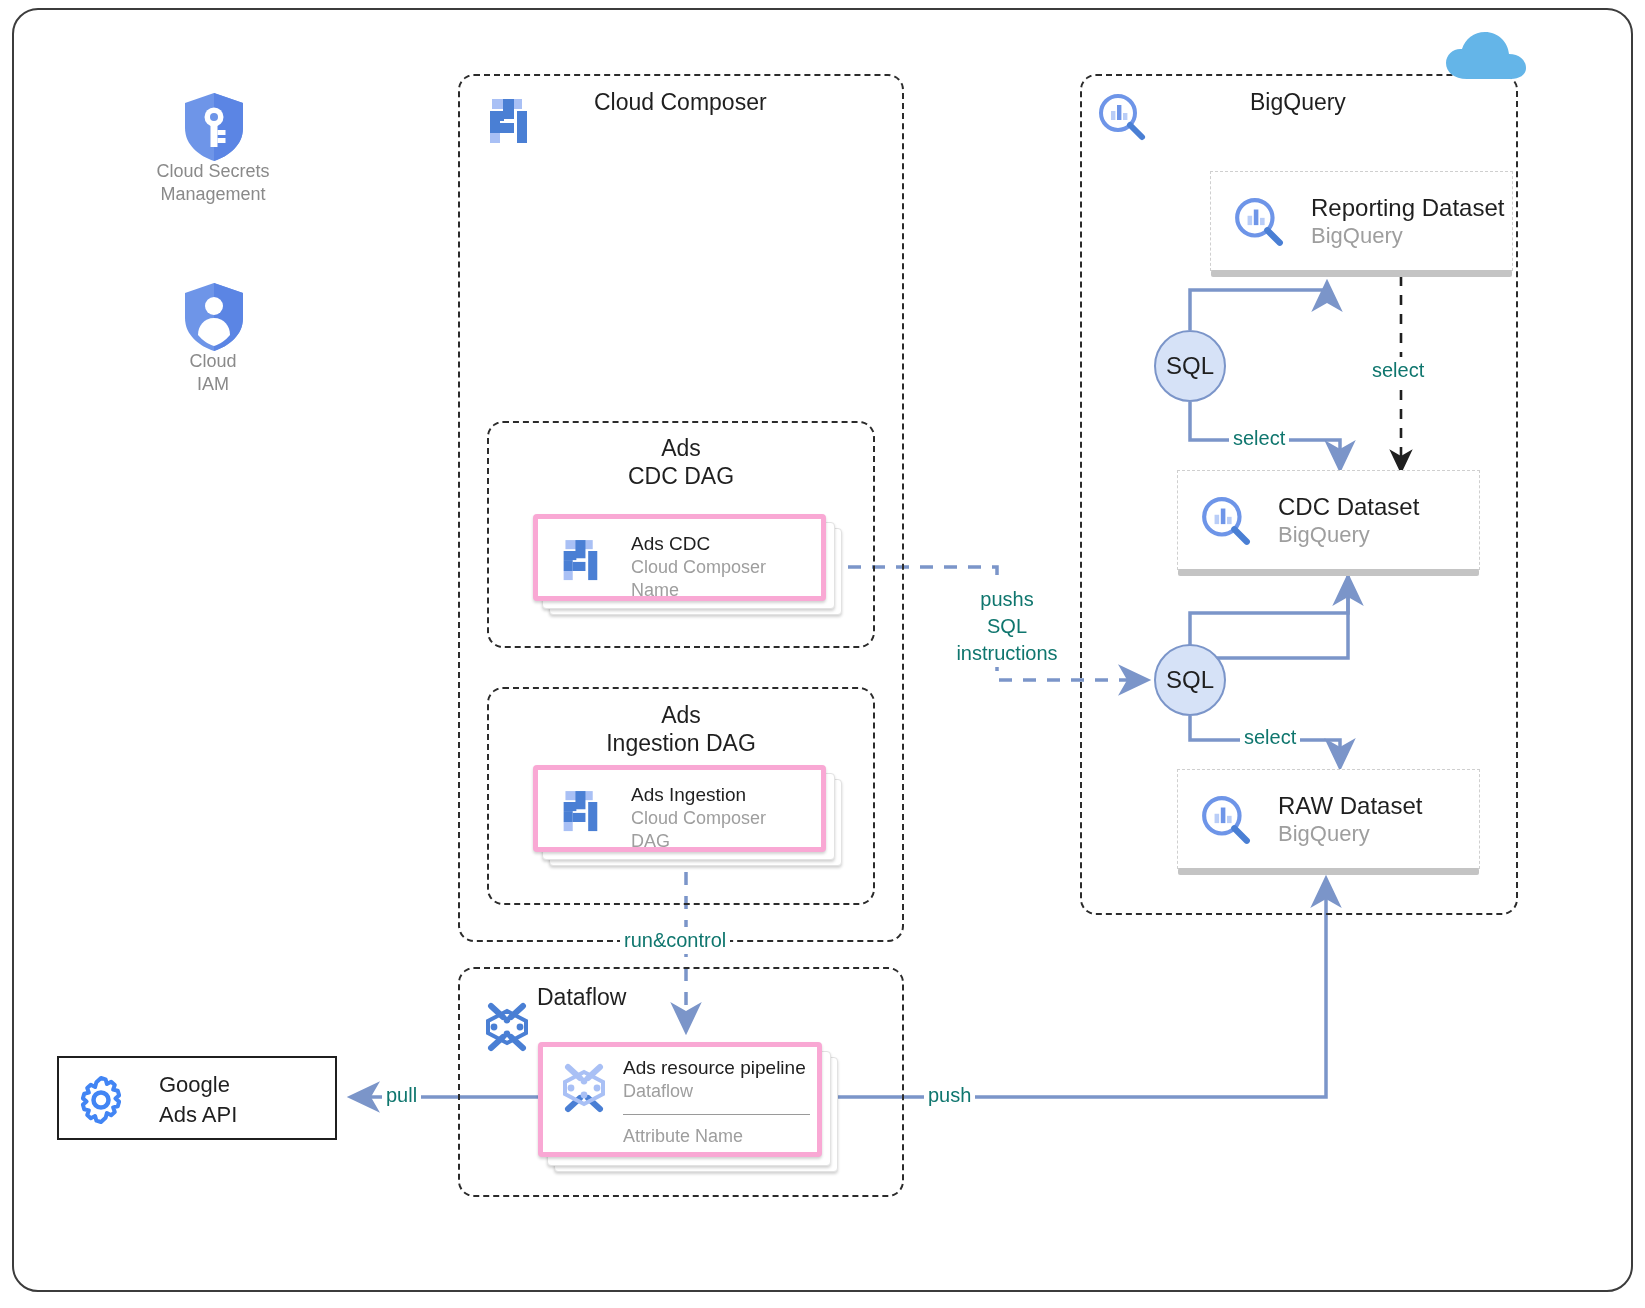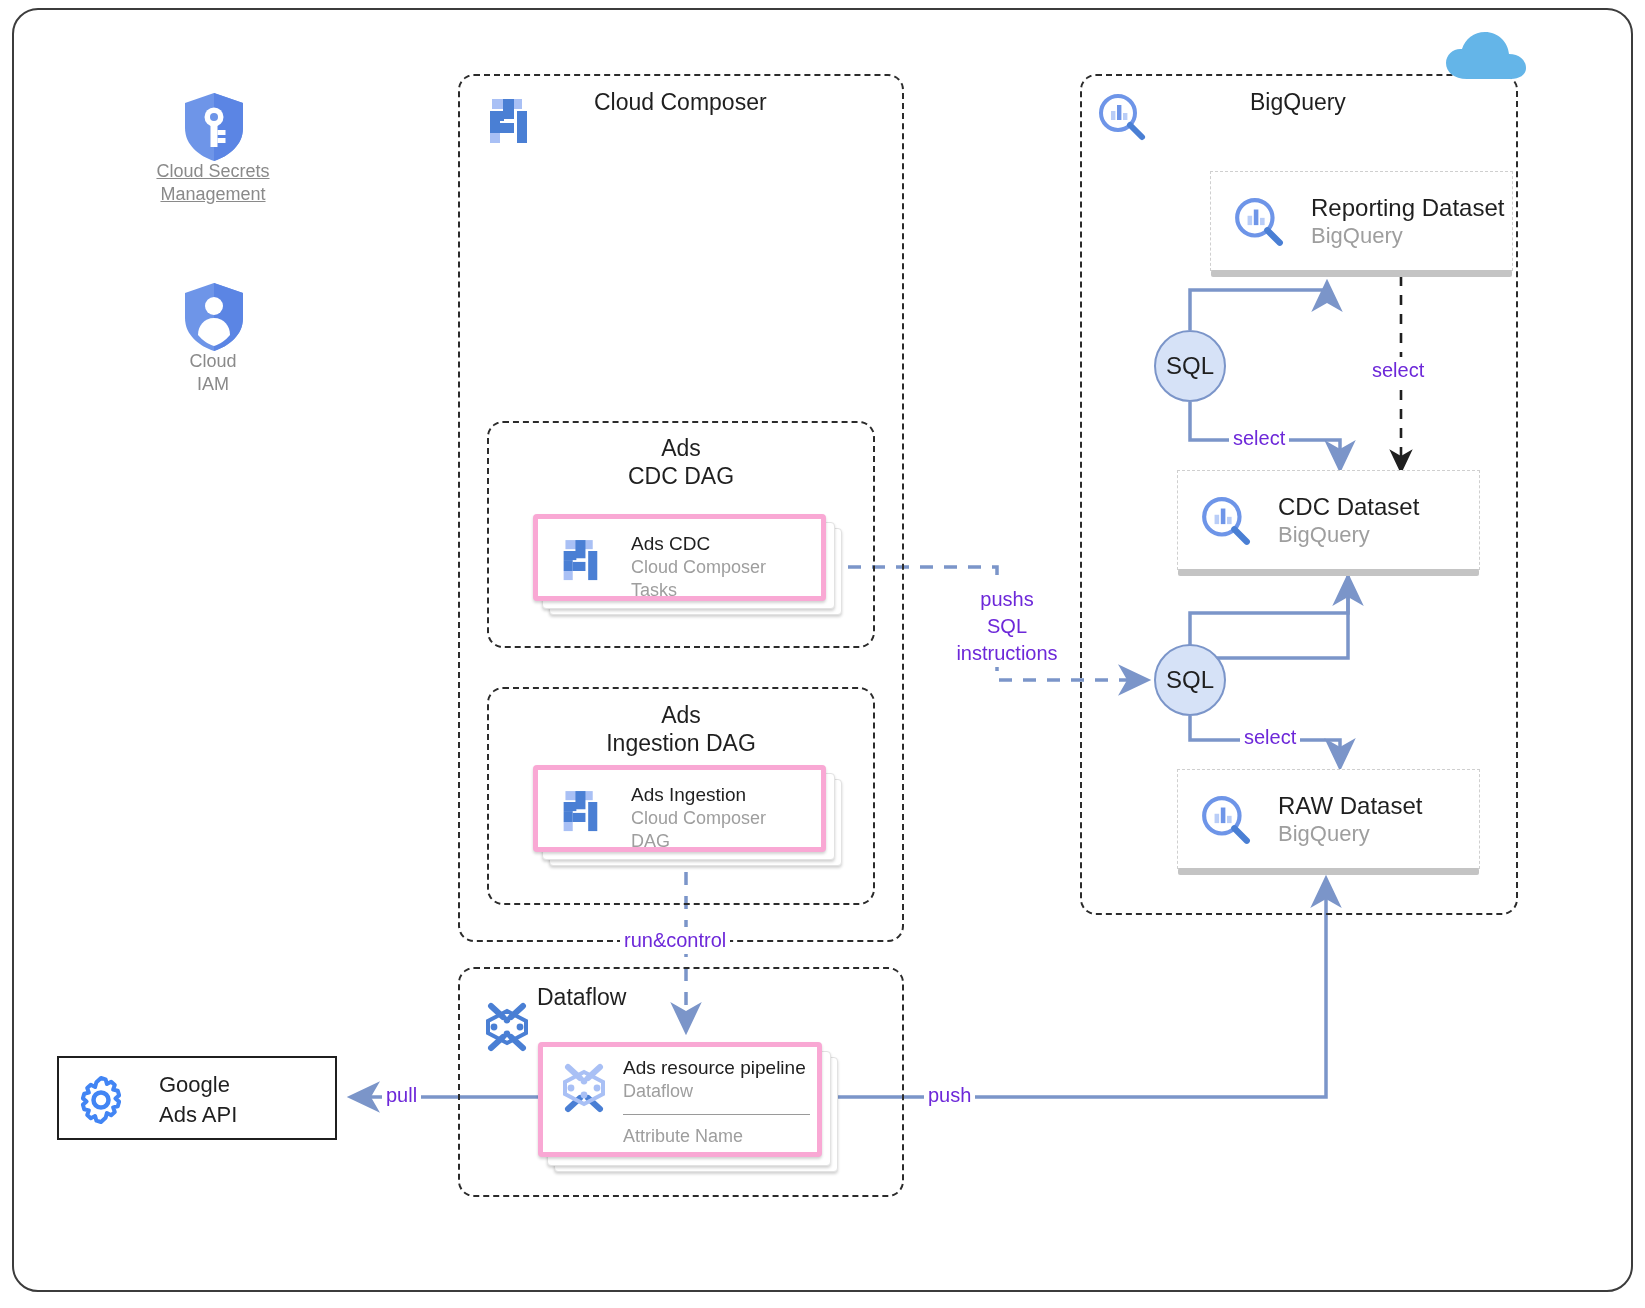--- a/index.html
+++ b/index.html
@@ -24,21 +24,21 @@
   .ds-card{position:absolute;background:#fff;border:1px dashed #cfcfcf;box-sizing:border-box;}
   .ds-card::after{content:"";position:absolute;left:0;right:0;bottom:-7px;height:7px;background:#c4c4c4;border-radius:2px;}
   .ds-title{position:absolute;font-size:24px;color:#1f1f1f;white-space:nowrap;}
   .ds-sub{position:absolute;font-size:22px;color:#9e9e9e;white-space:nowrap;}
 
   .svc-label{position:absolute;text-align:center;font-size:18px;color:#8a8a8a;line-height:23px;white-space:pre-line;width:200px;}
 
   .sqlnode{position:absolute;width:72px;height:72px;border-radius:50%;background:#d6e2f7;border:2px solid #7b95c9;
            display:flex;align-items:center;justify-content:center;font-size:24px;color:#1f1f1f;box-sizing:border-box;}
 
-  .edge-label{position:absolute;font-size:20px;color:#6d28d9;background:#fff;padding:0 4px;white-space:pre-line;text-align:center;line-height:27px;}
+  .edge-label{position:absolute;font-size:20px;color:#0f766e;background:#fff;padding:0 4px;white-space:pre-line;text-align:center;line-height:27px;}
 
   .gbox{position:absolute;border:2px solid #1f1f1f;background:#fff;box-sizing:border-box;padding-left:18px;}
   .gbox-text{position:absolute;font-size:22px;color:#1f1f1f;line-height:30px;white-space:pre-line;}
 
   svg.lay{position:absolute;left:0;top:0;width:1645px;height:1308px;pointer-events:none;}
 </style>
 </head>
 <body>
 
 <div id="canvas">
@@ -83,21 +83,21 @@
   <div>
     <svg style="position:absolute;left:183px;top:92px;" width="62" height="70" viewBox="0 0 62 70" xmlns="http://www.w3.org/2000/svg">
       <path d="M31 1 L60 11 V36 C60 53 46 64 31 69 C16 64 2 53 2 36 V11 Z" fill="#6e95e8"></path>
       <path d="M31 1 L60 11 V36 C60 53 46 64 31 69 Z" fill="#5b85e4"></path>
       <circle cx="31" cy="25" r="9.5" fill="#fff"></circle>
       <circle cx="31" cy="25" r="4" fill="#6e95e8"></circle>
       <rect x="27.5" y="32" width="7" height="23" fill="#fff"></rect>
       <rect x="34.5" y="38" width="8" height="5" fill="#fff"></rect>
       <rect x="34.5" y="46" width="8" height="5" fill="#fff"></rect>
     </svg>
-    <div class="svc-label" style="left:113px;top:160px;text-decoration:underline;">Cloud Secrets
+    <div class="svc-label" style="left:113px;top:160px;">Cloud Secrets
 Management</div>
   </div>
 
   <div>
     <svg style="position:absolute;left:183px;top:282px;" width="62" height="70" viewBox="0 0 62 70" xmlns="http://www.w3.org/2000/svg">
       <path d="M31 1 L60 11 V36 C60 53 46 64 31 69 C16 64 2 53 2 36 V11 Z" fill="#6e95e8"></path>
       <path d="M31 1 L60 11 V36 C60 53 46 64 31 69 Z" fill="#5b85e4"></path>
       <circle cx="31" cy="24" r="9" fill="#fff"></circle>
       <path d="M31 36 C41 36 47 44 47 53 C42 59 37 62 31 64 C25 62 20 59 15 53 C15 44 21 36 31 36 Z" fill="#fff"></path>
     </svg>
@@ -127,21 +127,21 @@
       <rect x="6" y="0" width="30" height="10" fill="#a9c0f5"></rect>
       <rect x="17" y="0" width="11" height="20" fill="#4a7fd4"></rect>
       <rect x="4" y="12" width="14" height="10" fill="#4a7fd4"></rect>
       <rect x="4" y="22" width="10" height="12" fill="#4a7fd4"></rect>
       <rect x="14" y="24" width="14" height="10" fill="#4a7fd4"></rect>
       <rect x="4" y="34" width="10" height="10" fill="#a9c0f5"></rect>
       <rect x="31" y="12" width="10" height="32" fill="#4a7fd4"></rect>
     </svg>
     <div class="card-title" style="left:93px;top:14px;">Ads CDC</div>
     <div class="card-sub" style="left:93px;top:37px;">Cloud Composer</div>
-    <div class="card-sub" style="left:93px;top:60px;">Tasks</div>
+    <div class="card-sub" style="left:93px;top:60px;">Name</div>
   </div>
 
   <div class="zone" style="left:487px;top:687px;width:388px;height:218px;"></div>
   <div class="zone-title" style="left:487px;top:701px;width:388px;text-align:center;white-space:pre-line;line-height:28px;">Ads
 Ingestion DAG</div>
   <div class="stack-b2" style="left:549px;top:779px;width:293px;height:87px;"></div>
   <div class="stack-b1" style="left:542px;top:773px;width:293px;height:87px;"></div>
   <div class="card" style="left:533px;top:765px;width:293px;height:87px;">
     <svg style="position:absolute;left:22px;top:20px;" width="40" height="44" viewBox="0 0 44 46" xmlns="http://www.w3.org/2000/svg">
       <rect x="6" y="0" width="30" height="10" fill="#a9c0f5"></rect>

